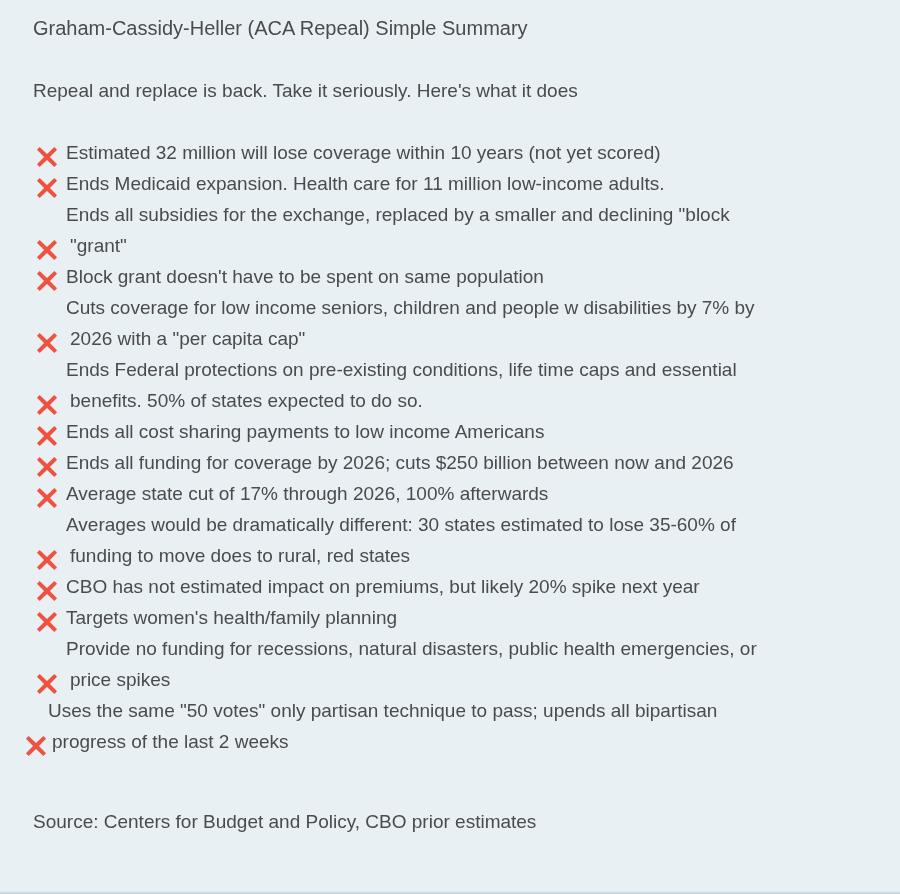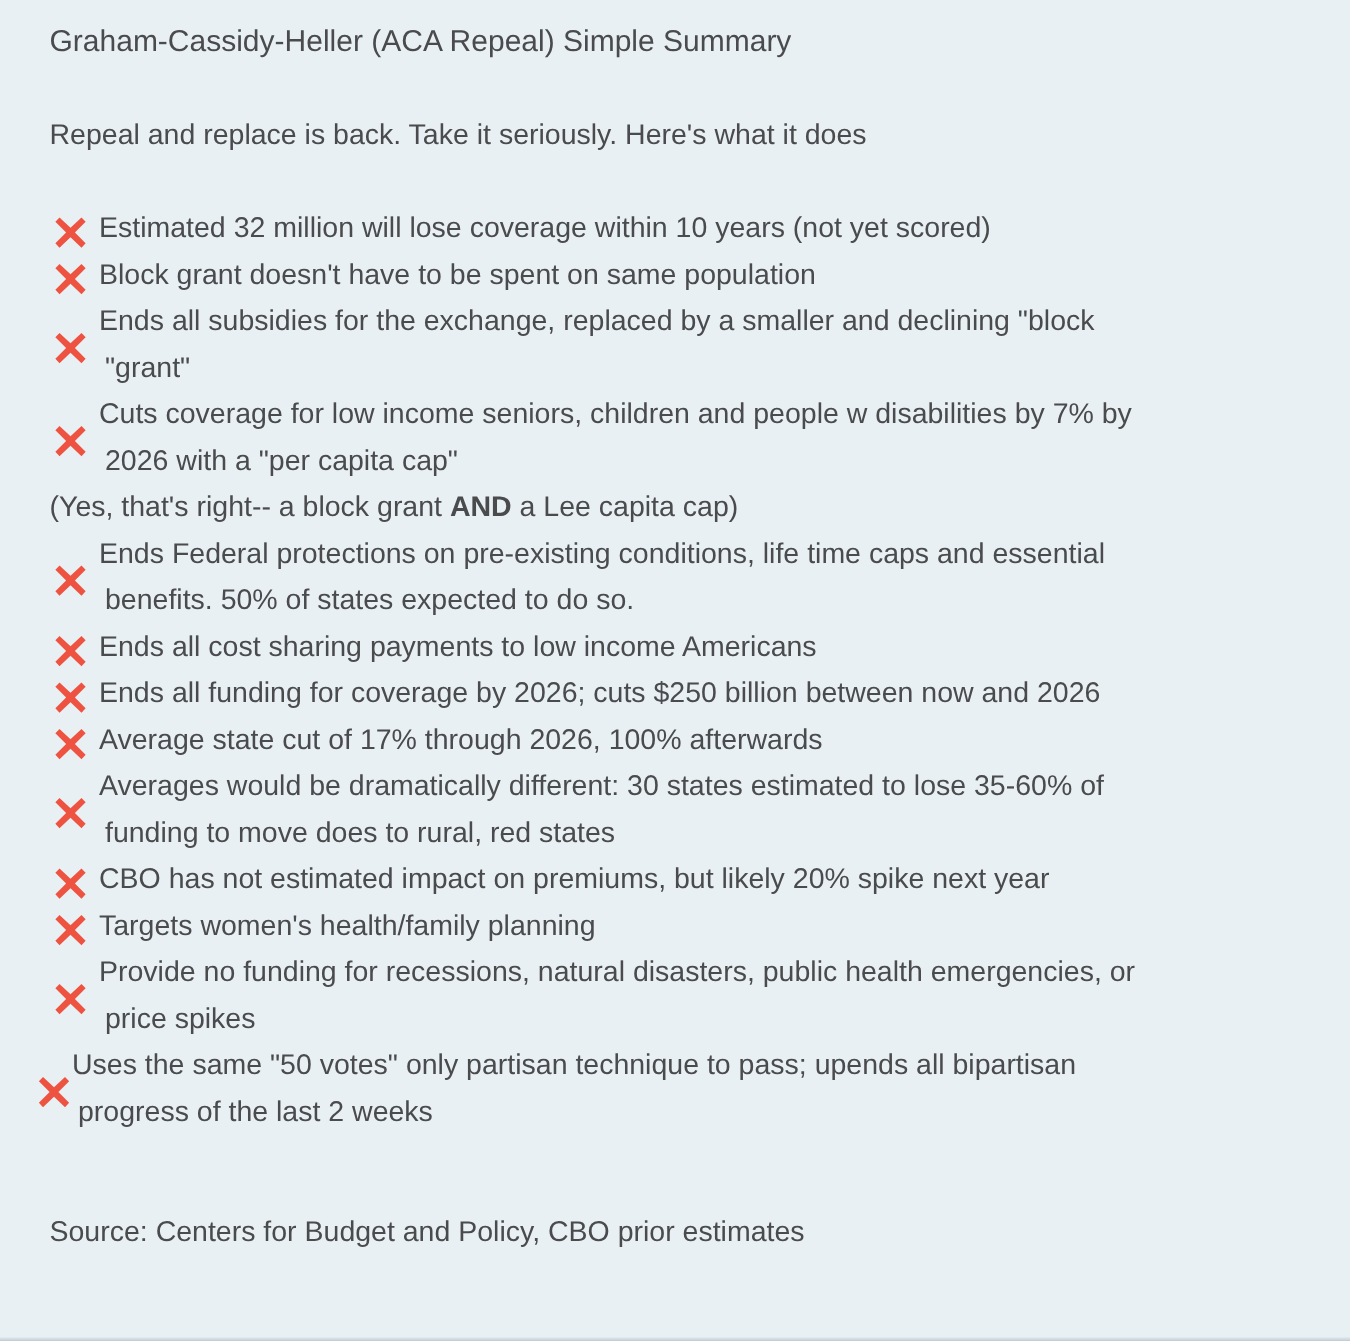--- a/index.html
+++ b/index.html
@@ -28,21 +28,21 @@
     font-size: 20px;
     line-height: 31px;
   }
   .intro { line-height: 31px; }
   .blank { height: 31px; }
   .blank.small { height: 26px; }
 
   .list { }
   .item {
     display: flex;
-    align-items: center;
+    align-items: flex-end;
   }
   .marker {
     flex: 0 0 33px;
     width: 33px;
     padding-left: 3px;
   }
   .marker svg {
     display: block;
     width: 22px;
     height: 22px;
@@ -80,29 +80,28 @@
     <span class="marker">
       <svg viewBox="0 0 24 24" aria-hidden="true">
         <path fill="currentColor" d="M4 1 L12 8.6 L20 1 L23 4.2 L15.2 12 L23 19.8 L20 23 L12 15.4 L4 23 L1 19.8 L8.8 12 L1 4.2 Z"></path>
       </svg>
     </span>
     <span class="text">
           <div class="line">Estimated 32 million will lose coverage within 10 years (not yet scored)</div>
         </span>
   </div>
 
-
-  <div class="item">
-    <span class="marker">
-      <svg viewBox="0 0 24 24" aria-hidden="true">
-        <path fill="currentColor" d="M4 1 L12 8.6 L20 1 L23 4.2 L15.2 12 L23 19.8 L20 23 L12 15.4 L4 23 L1 19.8 L8.8 12 L1 4.2 Z"></path>
-      </svg>
-    </span>
-    <span class="text">
-          <div class="line">Block grant doesn't have to be spent on same population</div>
+  <div class="item">
+    <span class="marker">
+      <svg viewBox="0 0 24 24" aria-hidden="true">
+        <path fill="currentColor" d="M4 1 L12 8.6 L20 1 L23 4.2 L15.2 12 L23 19.8 L20 23 L12 15.4 L4 23 L1 19.8 L8.8 12 L1 4.2 Z"></path>
+      </svg>
+    </span>
+    <span class="text">
+          <div class="line">Ends Medicaid expansion. Health care for 11 million low-income adults.</div>
         </span>
   </div>
 
   <div class="item">
     <span class="marker">
       <svg viewBox="0 0 24 24" aria-hidden="true">
         <path fill="currentColor" d="M4 1 L12 8.6 L20 1 L23 4.2 L15.2 12 L23 19.8 L20 23 L12 15.4 L4 23 L1 19.8 L8.8 12 L1 4.2 Z"></path>
       </svg>
     </span>
     <span class="text">
@@ -111,26 +110,36 @@
         </span>
   </div>
 
   <div class="item">
     <span class="marker">
       <svg viewBox="0 0 24 24" aria-hidden="true">
         <path fill="currentColor" d="M4 1 L12 8.6 L20 1 L23 4.2 L15.2 12 L23 19.8 L20 23 L12 15.4 L4 23 L1 19.8 L8.8 12 L1 4.2 Z"></path>
       </svg>
     </span>
     <span class="text">
+          <div class="line">Block grant doesn't have to be spent on same population</div>
+        </span>
+  </div>
+
+  <div class="item">
+    <span class="marker">
+      <svg viewBox="0 0 24 24" aria-hidden="true">
+        <path fill="currentColor" d="M4 1 L12 8.6 L20 1 L23 4.2 L15.2 12 L23 19.8 L20 23 L12 15.4 L4 23 L1 19.8 L8.8 12 L1 4.2 Z"></path>
+      </svg>
+    </span>
+    <span class="text">
           <div class="line">Cuts coverage for low income seniors, children and people w disabilities by 7% by</div>
           <div class="line">2026 with a "per capita cap"</div>
         </span>
   </div>
 
-  <div class="note"><span class="seg">(Yes, that's right-- a block grant </span><span class="seg bold">AND</span><span class="seg"> a Lee capita cap)</span></div>
 
   <div class="item">
     <span class="marker">
       <svg viewBox="0 0 24 24" aria-hidden="true">
         <path fill="currentColor" d="M4 1 L12 8.6 L20 1 L23 4.2 L15.2 12 L23 19.8 L20 23 L12 15.4 L4 23 L1 19.8 L8.8 12 L1 4.2 Z"></path>
       </svg>
     </span>
     <span class="text">
           <div class="line">Ends Federal protections on pre-existing conditions, life time caps and essential</div>
           <div class="line">benefits. 50% of states expected to do so.</div>

